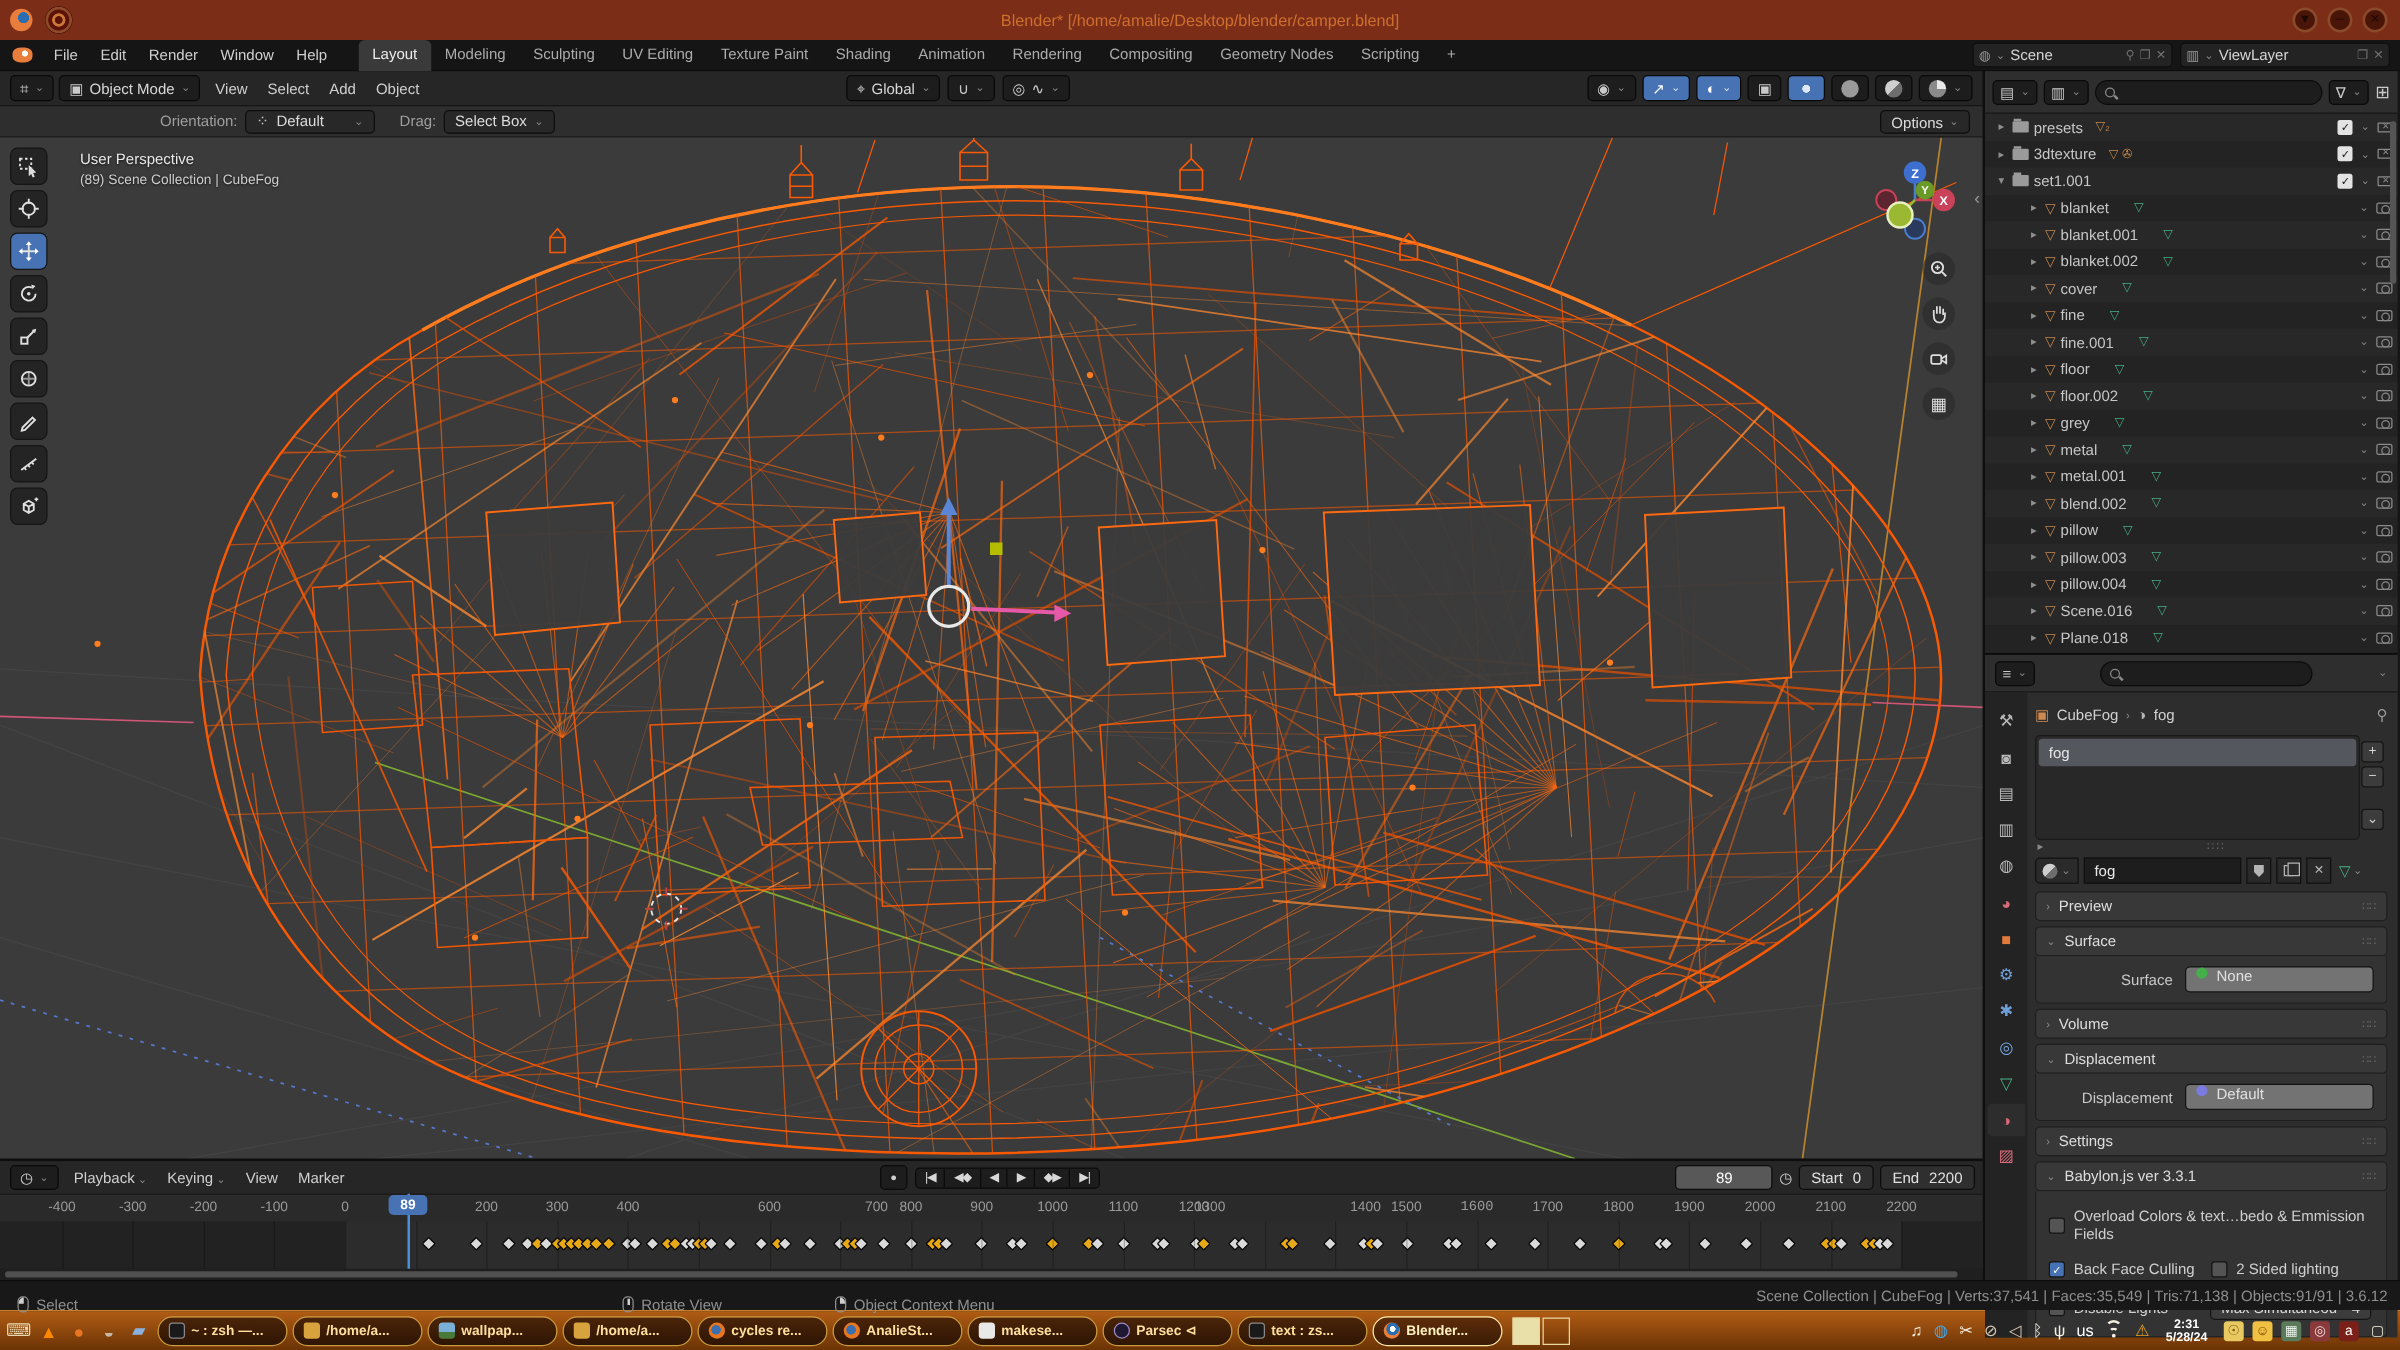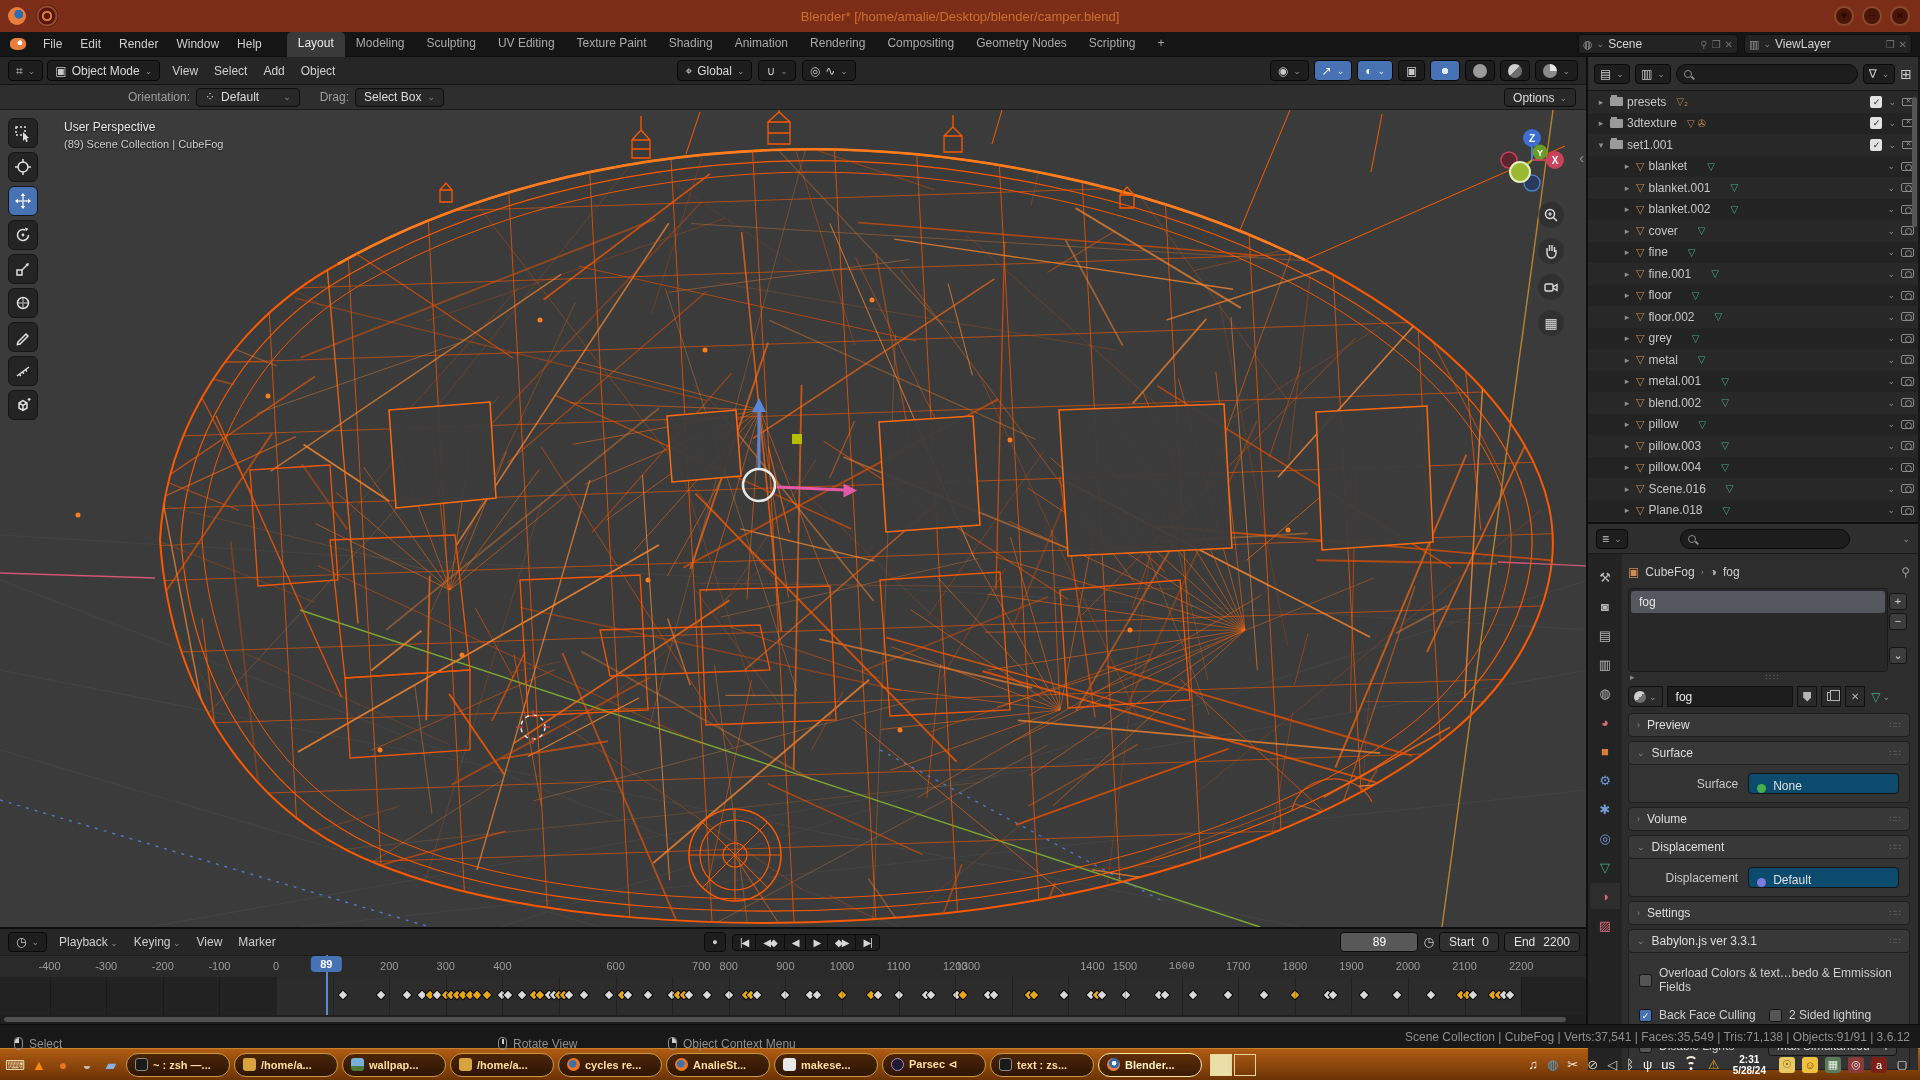--- a/index.html
+++ b/index.html
@@ -155,22 +155,22 @@
   .icon-copy { width:8px; height:9px; border:1px solid #b5b5b5; position:relative; }
   .icon-copy::before { content:''; position:absolute; left:2px; top:-3px; width:8px; height:9px; border:1px solid #b5b5b5; background:#2a2a2a; }
   .icon-shield { width:8px; height:10px; background:#b5b5b5; clip-path:polygon(0 0,100% 0,100% 60%,50% 100%,0 60%); }
   #db-end { margin-left:2px; display:flex; align-items:center; gap:2px; color:#45b084; }
   .panel-hdr { height:24px; background:#383838; border:1px solid #1f1f1f; border-radius:4px; display:flex;
     align-items:center; padding:0 8px; gap:7px; color:#dedede; margin-top:4px; }
   .panel-hdr .dots { margin-left:auto; color:#6e6e6e; font-size:9px; }
   .panel-body { background:#333333; border:1px solid #1f1f1f; border-top:0; border-radius:0 0 4px 4px; padding:6px 10px; }
   .prop-row { display:flex; align-items:center; margin:2px 0; }
   .prop-label { width:42%; text-align:right; padding-right:10px; color:#c9c9c9; }
-  .prop-val { flex:1; background:#0c4a6e; border:1px solid #141414; border-radius:4px; height:21px;
-    display:flex; align-items:flex-end; padding:0 8px; gap:7px; color:#e0e0e0; }
+  .prop-val { flex:1; background:#737373; border:1px solid #141414; border-radius:4px; height:21px;
+    display:flex; align-items:flex-start; padding:0 8px; gap:7px; color:#e0e0e0; }
   .dot { width:9px; height:9px; border-radius:50%; }
   .chkrow { display:flex; align-items:center; gap:7px; margin:7px 0; color:#cfcfcf; }
   .chk { width:13px; height:13px; background:#545454; border:1px solid #141414; border-radius:2.5px; flex:none;
     color:#fff; font-size:9px; text-align:center; line-height:12px; }
   .chk.on { background:#4772b3; }
   .two-col { display:flex; }
   .two-col > div { flex:1; }
   .max-btn { flex:1; background:#3c3c3c; border:1px solid #141414; border-radius:4px; height:20px;
     display:flex; align-items:center; padding:0 8px; color:#dadada; justify-content:space-between; }
 

